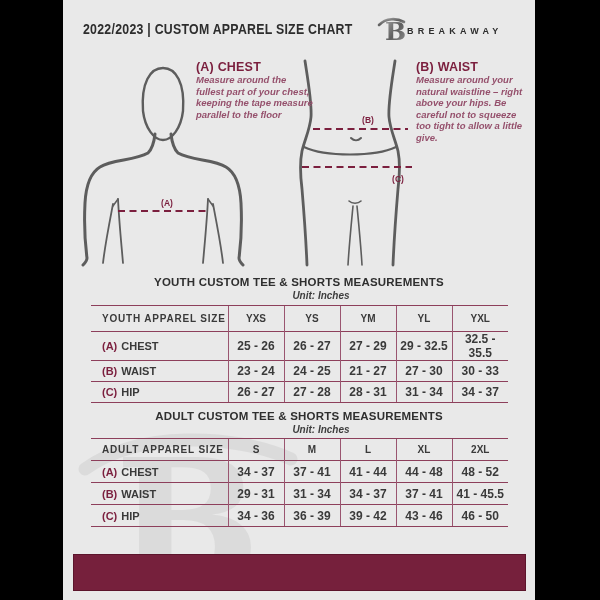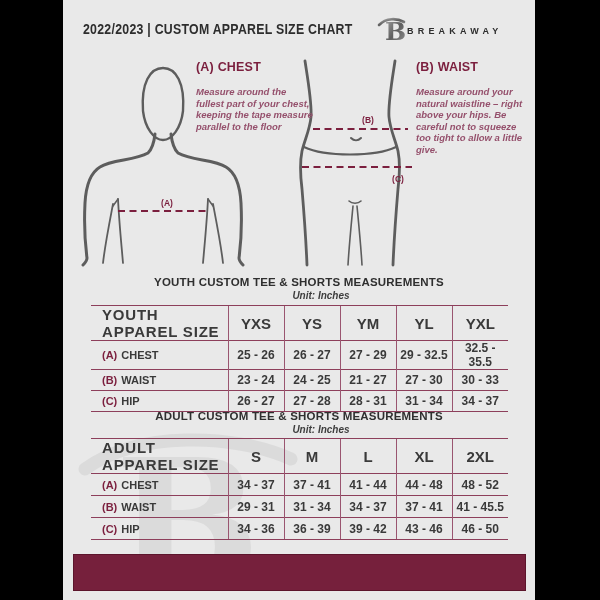--- a/index.html
+++ b/index.html
@@ -15,41 +15,41 @@
          color:#2d2d2d;white-space:nowrap;}
 
   
   .fig{position:absolute;}
   #fig-left{left:7px;top:55px;}
   #fig-right{left:217px;top:55px;}
 
   
   .guide{position:absolute;}
   .guide h3{margin:0;font-size:12.5px;font-weight:800;color:#7b1f3e;letter-spacing:.2px;}
-  .guide p{margin:12px 0 0;font-size:9.5px;line-height:11.5px;font-style:italic;font-weight:700;color:#95506c;}
+  .guide p{margin:0 0 0;font-size:9.5px;line-height:11.5px;font-style:italic;font-weight:700;color:#95506c;}
   #guide-a{left:133px;top:60px;width:118px;}
   #guide-b{left:353px;top:60px;width:112px;}
   #guide-c{left:353px;top:158px;width:119px;}
 
   
   .tbl-title{position:absolute;left:0;width:472px;text-align:center;font-size:11.5px;font-weight:800;
              color:#2f2f2f;letter-spacing:.2px;}
   .tbl-unit{position:absolute;left:0;width:516px;text-align:center;font-size:10px;font-style:italic;
             font-weight:700;color:#3d3d3d;}
   #youth-title{top:276px;} #youth-unit{top:290px;}
   #adult-title{top:410px;} #adult-unit{top:424px;}
 
   
   table.size{position:absolute;left:28px;width:417px;border-collapse:collapse;table-layout:fixed;}
   #youth-table{top:305px;}
   #adult-table{top:438px;}
   .size th,.size td{padding:0;border-top:1.5px solid #8d3f5b;height:20px;font-size:12px;font-weight:600;
                     color:#3a3a3a;text-align:center;vertical-align:middle;background:transparent;}
   #adult-table th,#adult-table td{height:21px;}
-  .size tr.hdr th{height:25px;font-weight:700;font-size:15px;}
+  .size tr.hdr th{height:25px;font-weight:700;font-size:10px;}
   .size th+th,.size td+td{border-left:1px solid #9a5570;}
   .size tr:last-child td{border-bottom:1.5px solid #8d3f5b;}
   .size th.rowhead{text-align:left;padding-left:11px;font-weight:400;font-size:10px;
                    letter-spacing:.8px;color:#3a3a3a;}
   .size td.rowlabel{text-align:left;padding-left:11px;font-size:11px;font-weight:600;}
   .size td.rowlabel .pfx{color:#7b1f3e;font-weight:800;margin-right:4px;}
 
   
   .watermark{position:absolute;left:10px;top:403px;}
   .footer{position:absolute;left:10px;top:554px;width:451px;height:35px;background:#76203c;

